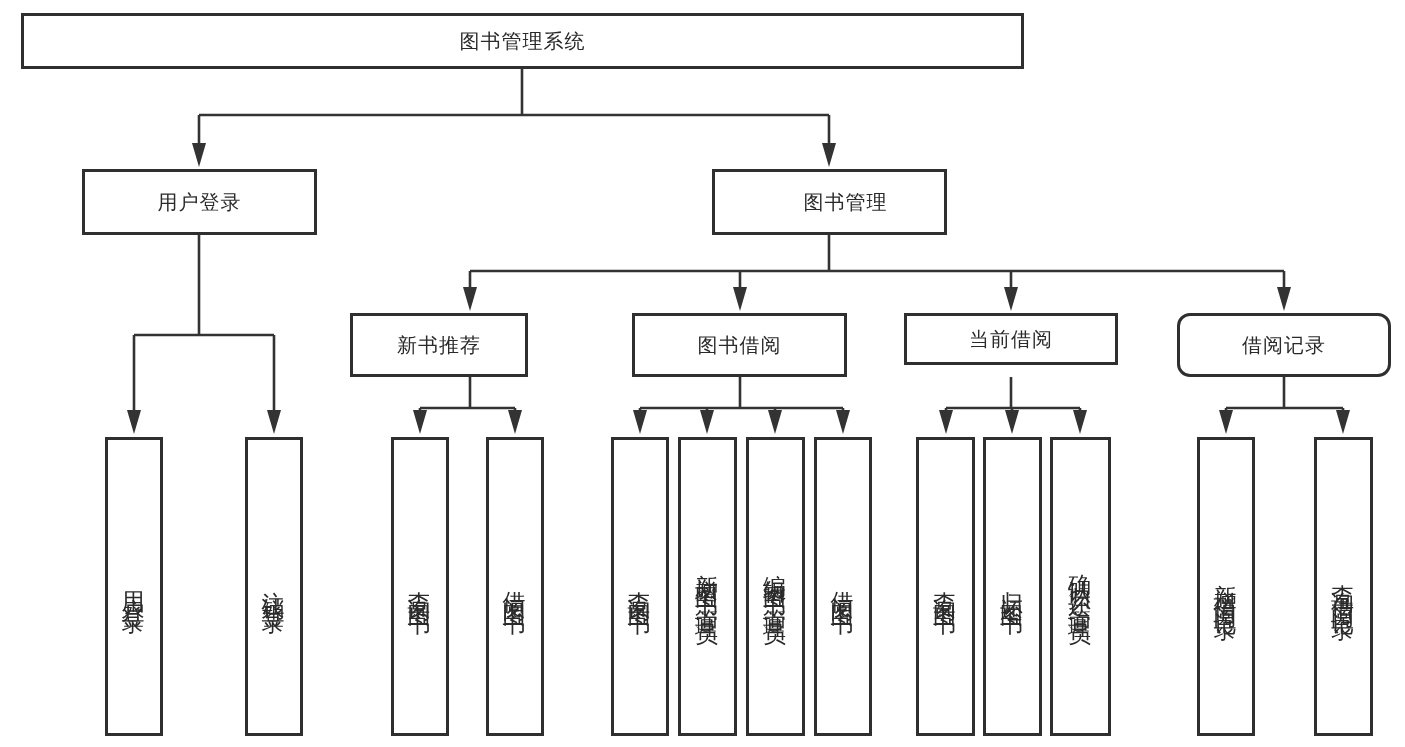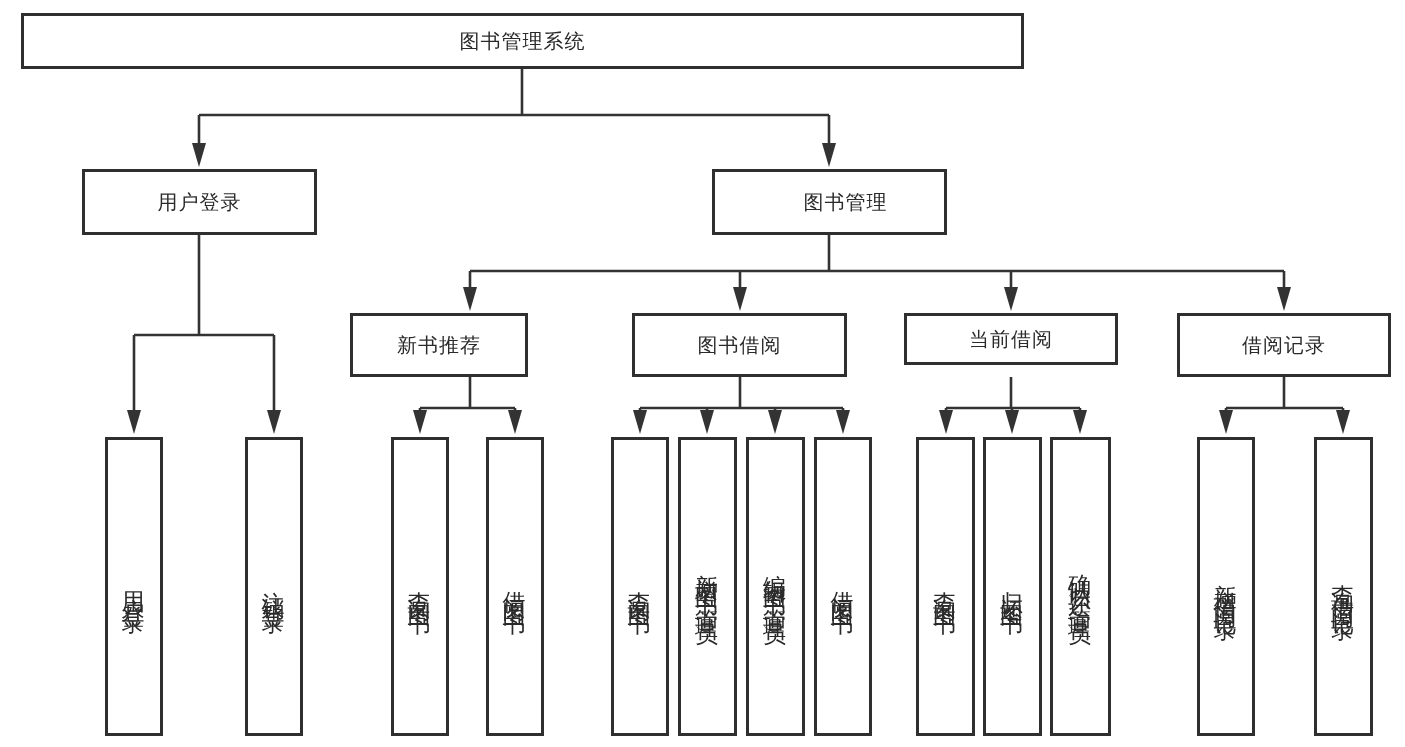--- a/index.html
+++ b/index.html
@@ -102,21 +102,21 @@
 
   <div class="box" style="left:350px;top:313px;width:178px;height:64px;">
     <span>新书推荐</span>
   </div>
   <div class="box" style="left:632px;top:313px;width:215px;height:64px;">
     <span>图书借阅</span>
   </div>
   <div class="box" style="left:904px;top:313px;width:214px;height:52px;">
     <span>当前借阅</span>
   </div>
-  <div class="box" style="left:1177px;top:313px;width:214px;height:64px;">
+  <div class="box" style="left:1177px;top:313px;width:214px;height:64px;border-radius:13px;">
     <span>借阅记录</span>
   </div>
 
   <div class="leaf" style="left:105px;top:437px;width:58px;height:299px;">
     <span>用户登录</span>
   </div>
   <div class="leaf" style="left:245px;top:437px;width:58px;height:299px;">
     <span>注销登录</span>
   </div>
 

